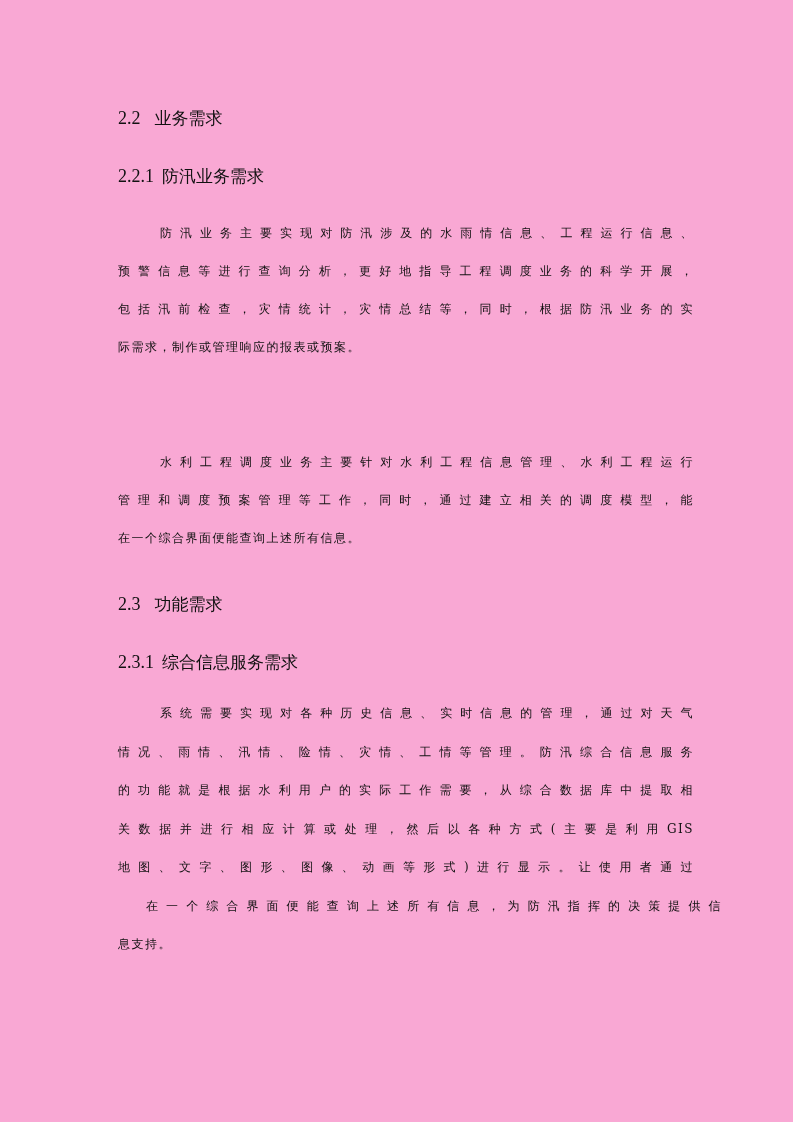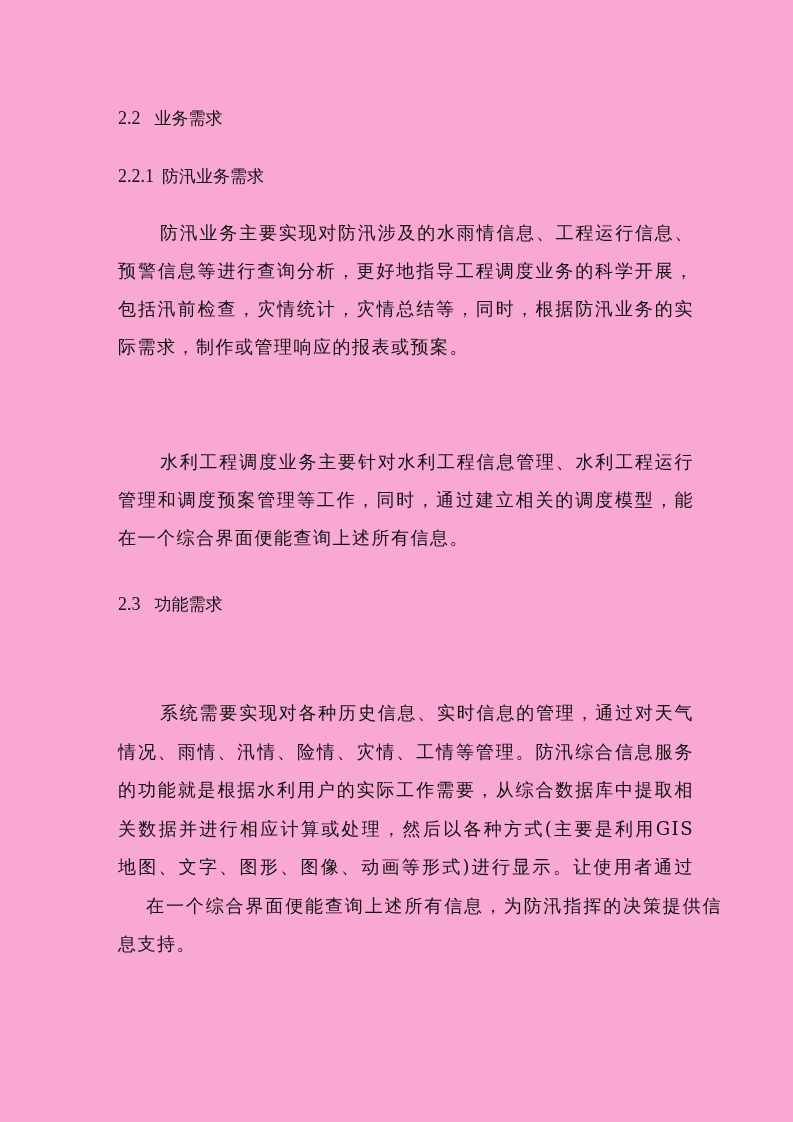--- a/index.html
+++ b/index.html
@@ -35,21 +35,21 @@
       font-size: 18px;
       margin-right: 8px;
     }
     .heading .num.short {
       margin-right: 14px;
     }
     .line {
       position: absolute;
       left: 118px;
       width: 576px;
-      font-size: 18px;
+      font-size: 12px;
       line-height: 24px;
       height: 24px;
       white-space: nowrap;
       text-align-last: justify;
       text-align: justify;
       letter-spacing: 1.5px;
       color: #111;
     }
     .line.indent {
       left: 160px;
@@ -81,20 +81,23 @@
   <div>
     <div class="line indent" style="top:450px;">水利工程调度业务主要针对水利工程信息管理、水利工程运行</div>
     <div class="line" style="top:488px;">管理和调度预案管理等工作，同时，通过建立相关的调度模型，能</div>
     <div class="line last" style="top:526px;">在一个综合界面便能查询上述所有信息。</div>
   </div>
 
   <div class="heading" style="top:593px;">
     <span class="num short">2.3</span><span>功能需求</span>
   </div>
 
+  <div class="heading" style="top:651px;">
+    <span class="num">2.3.1</span><span>综合信息服务需求</span>
+  </div>
   <div>
     <div class="line indent" style="top:701px;">系统需要实现对各种历史信息、实时信息的管理，通过对天气</div>
     <div class="line" style="top:740px;">情况、雨情、汛情、险情、灾情、工情等管理。防汛综合信息服务</div>
     <div class="line" style="top:778px;">的功能就是根据水利用户的实际工作需要，从综合数据库中提取相</div>
     <div class="line" style="top:817px;">关数据并进行相应计算或处理，然后以各种方式(主要是利用GIS</div>
     <div class="line" style="top:855px;">地图、文字、图形、图像、动画等形式)进行显示。让使用者通过</div>
     <div class="line" style="top:894px;margin-left:28px;">在一个综合界面便能查询上述所有信息，为防汛指挥的决策提供信</div>
     <div class="line last" style="top:932px;">息支持。</div>
   </div>
 

